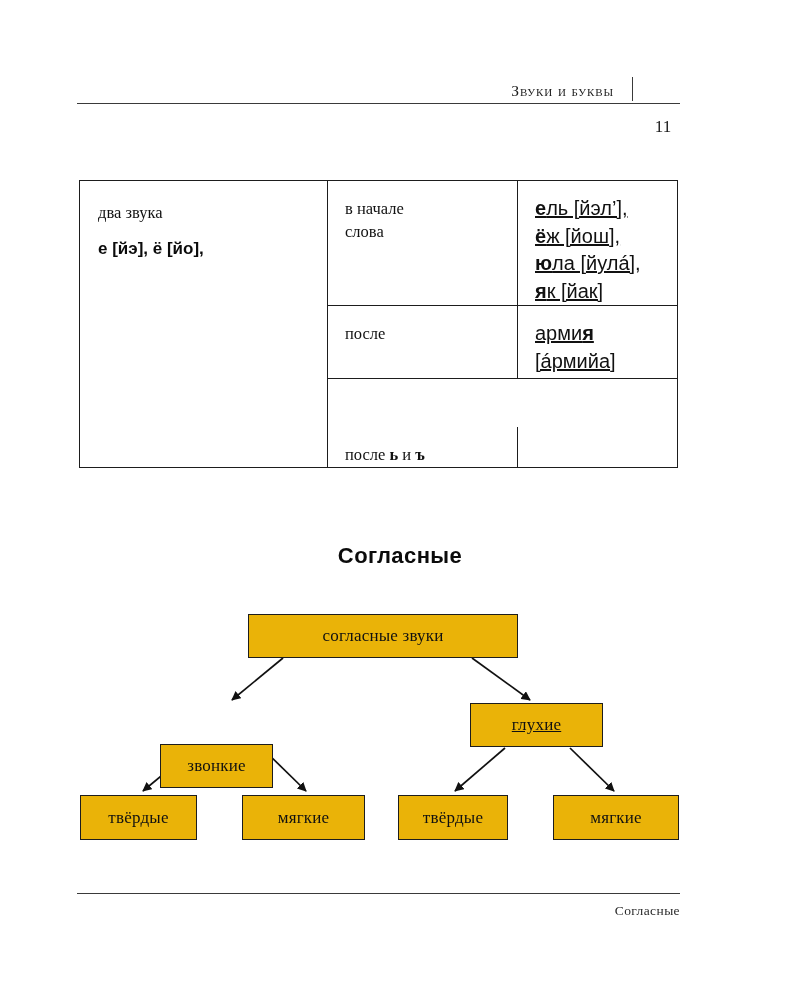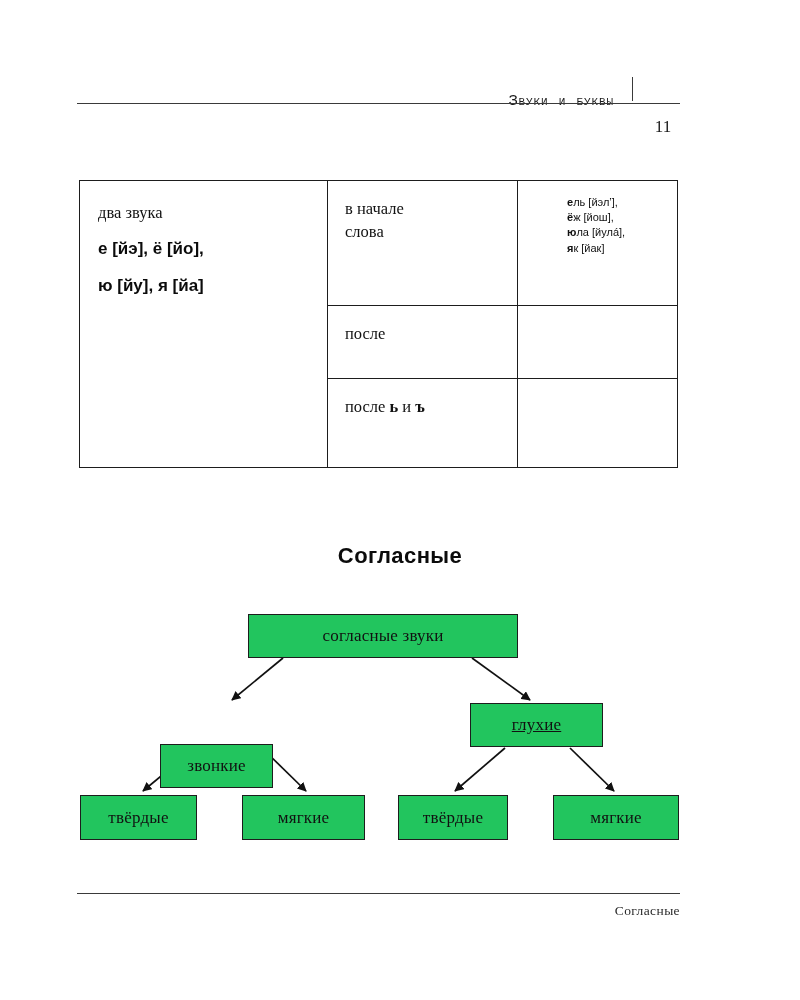--- a/index.html
+++ b/index.html
@@ -28,22 +28,22 @@
     position: absolute;
     left: 0;
     top: 25px;
     width: 603px;
     height: 0;
     border-top: 1.6px solid #3a3a3a;
   }
   .header-title {
     position: absolute;
     right: 66px;
-    top: 14px;
-    font-family: Liberation Mono, monospace;
+    top: 4px;
+    font-family: Liberation Serif, serif;
     font-size: 15.5px;
     font-variant: small-caps;
     letter-spacing: 0.9px;
     white-space: nowrap;
     color: #1a1a1a;
   }
   .header-sep {
     position: absolute;
     right: 47px;
     top: -1px;
@@ -82,44 +82,44 @@
   }
   .vt-col-right {
     flex: 1;
     display: flex;
     flex-direction: column;
   }
   .vt-row {
     display: flex;
     box-sizing: border-box;
     border-bottom: 1.6px solid #1d1d1d;
-    gap: 32px;
-  }
-  .vt-row:last-child { border-bottom: none; }
+  }
+  .vt-row:last-child { border-bottom: none; align-items: flex-end; }
   .vt-row-1 { height: 125px; }
   .vt-row-2 { height: 73px; }
   .vt-row-3 { height: 88px; }
   .vt-cond {
     width: 190px;
     box-sizing: border-box;
     border-right: 1.6px solid #1d1d1d;
     padding: 17px 6px 0 17px;
     font-family: "Liberation Serif", serif;
     font-size: 16.5px;
     line-height: 1.38;
     color: #111;
   }
   .vt-ex {
     flex: 1;
     box-sizing: border-box;
     padding: 14px 6px 0 17px;
     font-family: "Liberation Sans", sans-serif;
-    font-size: 11px;
+    font-size: 20px;
     line-height: 1.38;
     color: #111;
+    text-decoration: underline;
   }
   .vt-lead {
     font-family: "Liberation Serif", serif;
     font-size: 16.5px;
     line-height: 1.4;
     color: #111;
   }
   .vt-letters {
     font-family: "Liberation Sans", sans-serif;
     font-size: 17px;
@@ -151,21 +151,21 @@
     top: 0;
     width: 800px;
     height: 1000px;
     pointer-events: none;
   }
   .tree svg { display: block; }
   .node {
     position: absolute;
     box-sizing: border-box;
     border: 1.5px solid #1d1d1d;
-    background: #22c55e;
+    background: #eab308;
     display: flex;
     align-items: center;
     justify-content: center;
     font-family: "Liberation Serif", serif;
     font-size: 17px;
     color: #111111;
     letter-spacing: 0.2px;
   }
   .node-root   { left: 248px; top: 614px; width: 270px; height: 44px; }
   .node-l2-a   { left: 160px; top: 744px; width: 113px; height: 44px; }
@@ -202,41 +202,44 @@
   <div class="header-sep"></div>
   <div class="header-pageno">11</div>
   <div class="header-line"></div>
 </div>
 
 <div class="vowel-table">
 
   <div class="vt-col-left">
     <div class="vt-lead">два звука</div>
     <div class="vt-letters">е [йэ], ё [йо],</div>
-    <div class="vt-letters">ю [йу], я [йа]</div>
   </div>
 
   <div class="vt-col-right">
 
     <div class="vt-row vt-row-1">
       <div class="vt-cond">
         <div>в начале</div>
         <div>слова</div>
       </div>
       <div class="vt-ex">
         <div><b>е</b><span>ль [йэл’],</span></div>
         <div><b>ё</b><span>ж [йош],</span></div>
         <div><b>ю</b><span>ла [йулá],</span></div>
         <div><b>я</b><span>к [йак]</span></div>
       </div>
     </div>
 
     <div class="vt-row vt-row-2">
       <div class="vt-cond">
         <div>после</div>
+      </div>
+      <div class="vt-ex">
+        <div><span>арми</span><b>я</b></div>
+        <div><span>[áрмийа]</span></div>
       </div>
     </div>
 
     <div class="vt-row vt-row-3">
       <div class="vt-cond">
         <div>после <b>ь</b> и <b>ъ</b></div>
       </div>
     </div>
 
   </div>

